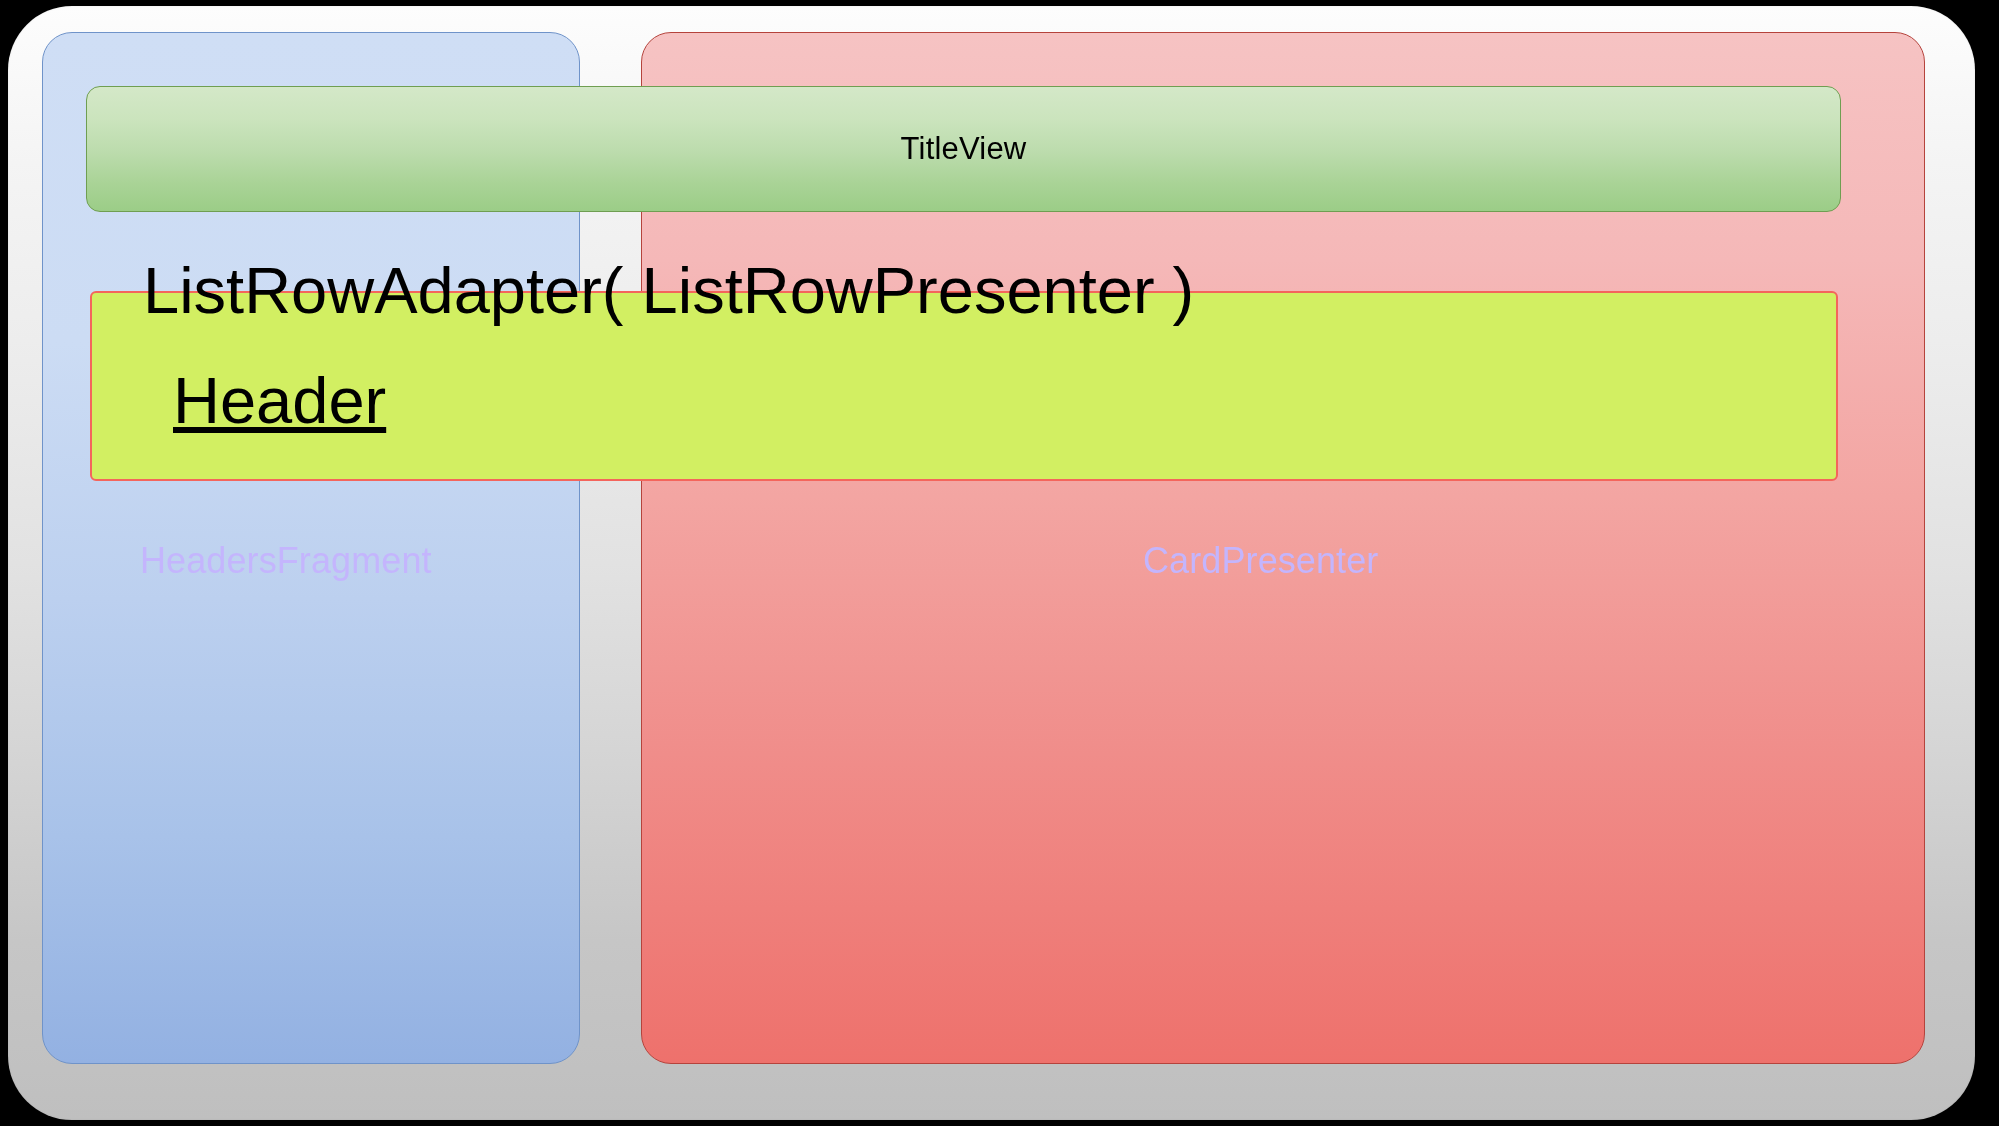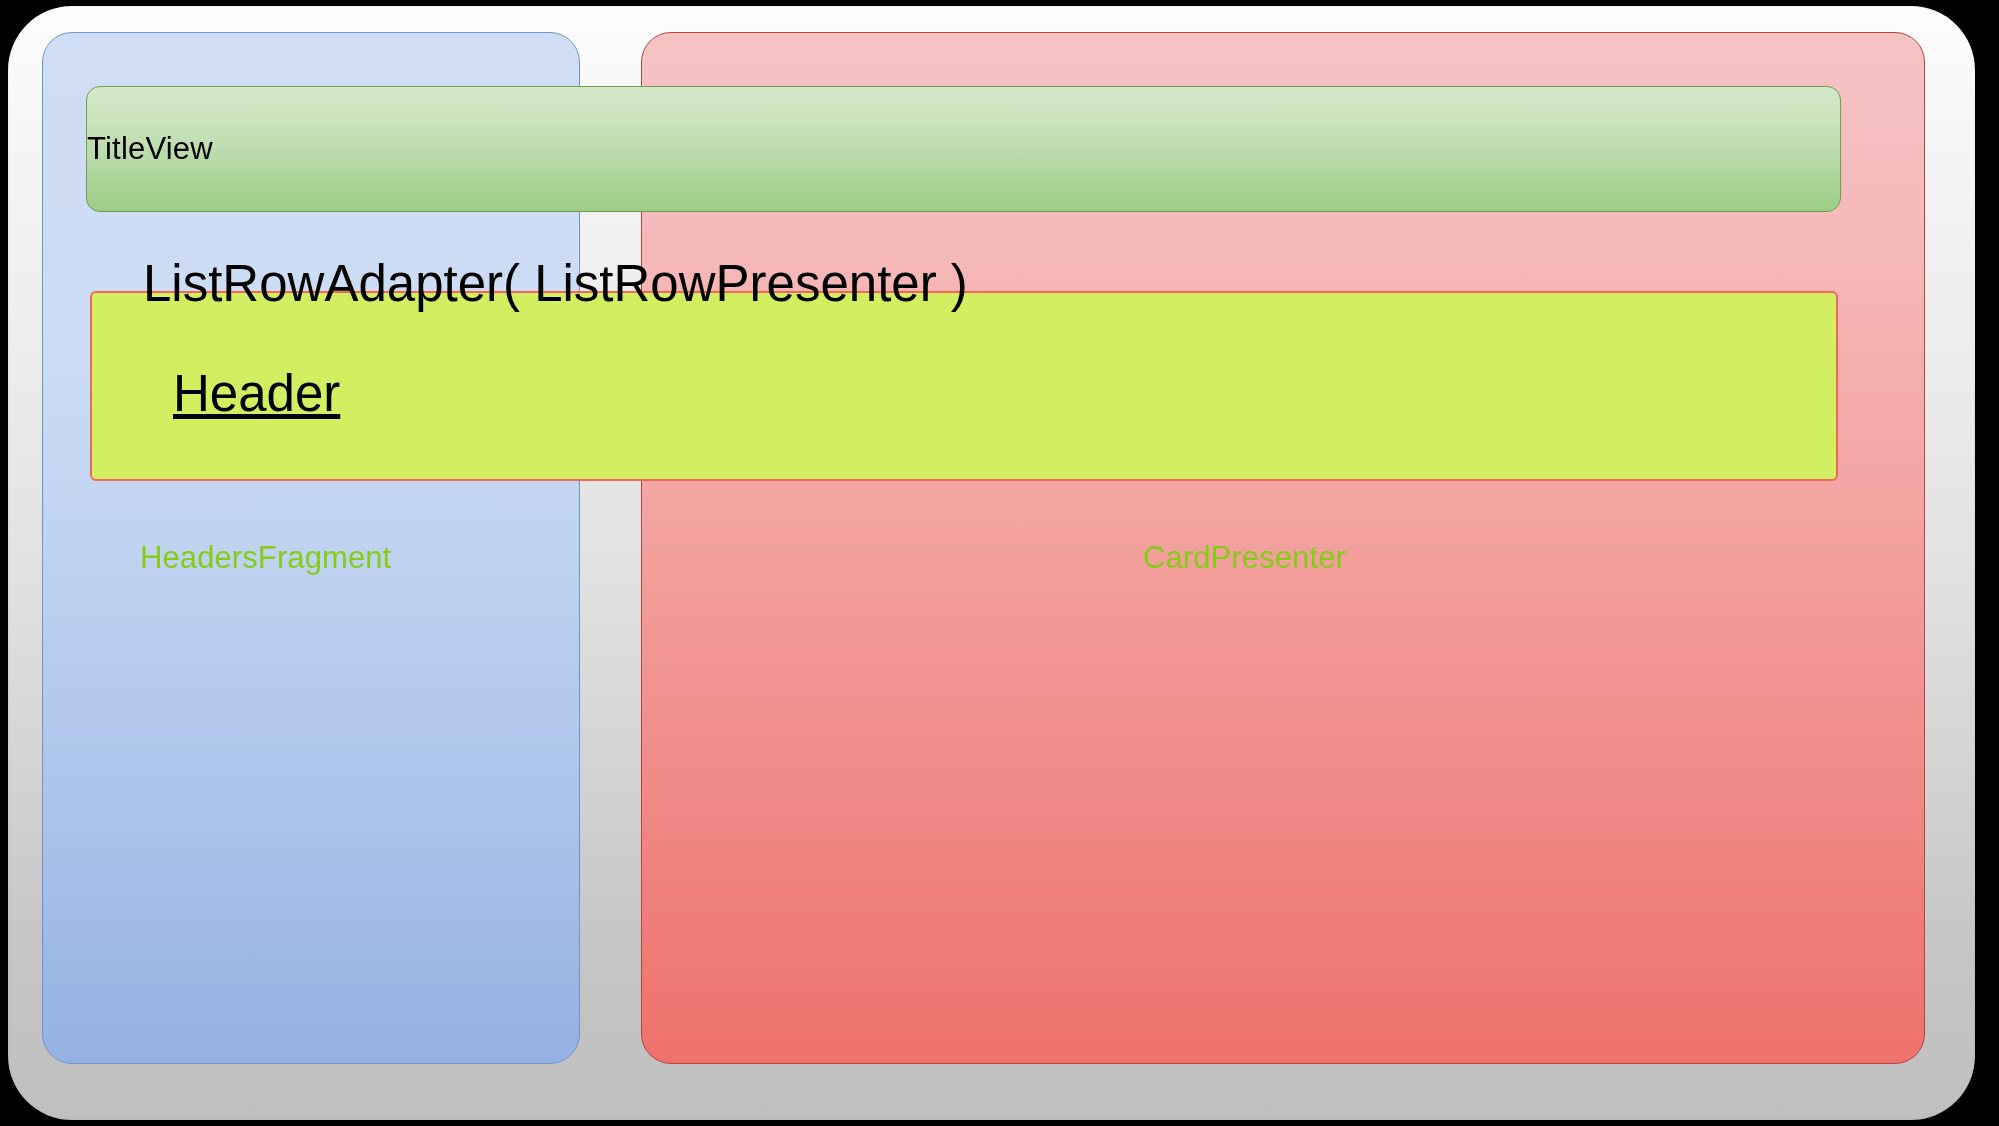--- a/index.html
+++ b/index.html
@@ -73,22 +73,22 @@
         #f6c3c3 0%,
         #f5b8b8 22%,
         #f3a5a2 45%,
         #f08d8a 70%,
         #ee716c 100%);
   }
 
   
   .panel-caption {
     position: absolute;
-    font-size: 31px;
-    color: #84cc16;
+    font-size: 36px;
+    color: #c4b5fd;
     white-space: nowrap;
     letter-spacing: 0.1px;
   }
   .caption-headers { left: 140px; top: 540px; }
   .caption-rows    { left: 1143px; top: 540px; }
 
   
   .titleview-bar {
     position: absolute;
     left: 86px;
@@ -99,20 +99,21 @@
     box-sizing: border-box;
     border: 1.5px solid #6f9e51;
     background: linear-gradient(to bottom,
         #d4e8c8 0%,
         #cbe4bd 26%,
         #bcdcad 52%,
         #a9d396 78%,
         #9bcd87 100%);
     display: flex;
     align-items: center;
+    justify-content: center;
   }
   .titleview-label {
     font-size: 31px;
     color: #000000;
     letter-spacing: 0.2px;
   }
 
   
   .adapter-box {
     position: absolute;
@@ -124,21 +125,21 @@
     box-sizing: border-box;
     border: 2px solid #f4655c;
     background: #d2ef62;
   }
 
   
   .float-label {
     position: absolute;
     color: #000000;
     white-space: nowrap;
-    font-size: 51px;
+    font-size: 65px;
     line-height: 1;
   }
   .label-listrow-presenter { left: 143px; top: 258px; }
   .label-header            { left: 173px; top: 368px; text-decoration: underline; }
   .label-card-presenter    { left: 780px; top: 368px; }
 </style>
 </head>
 <body>
 
 <div id="canvas">

